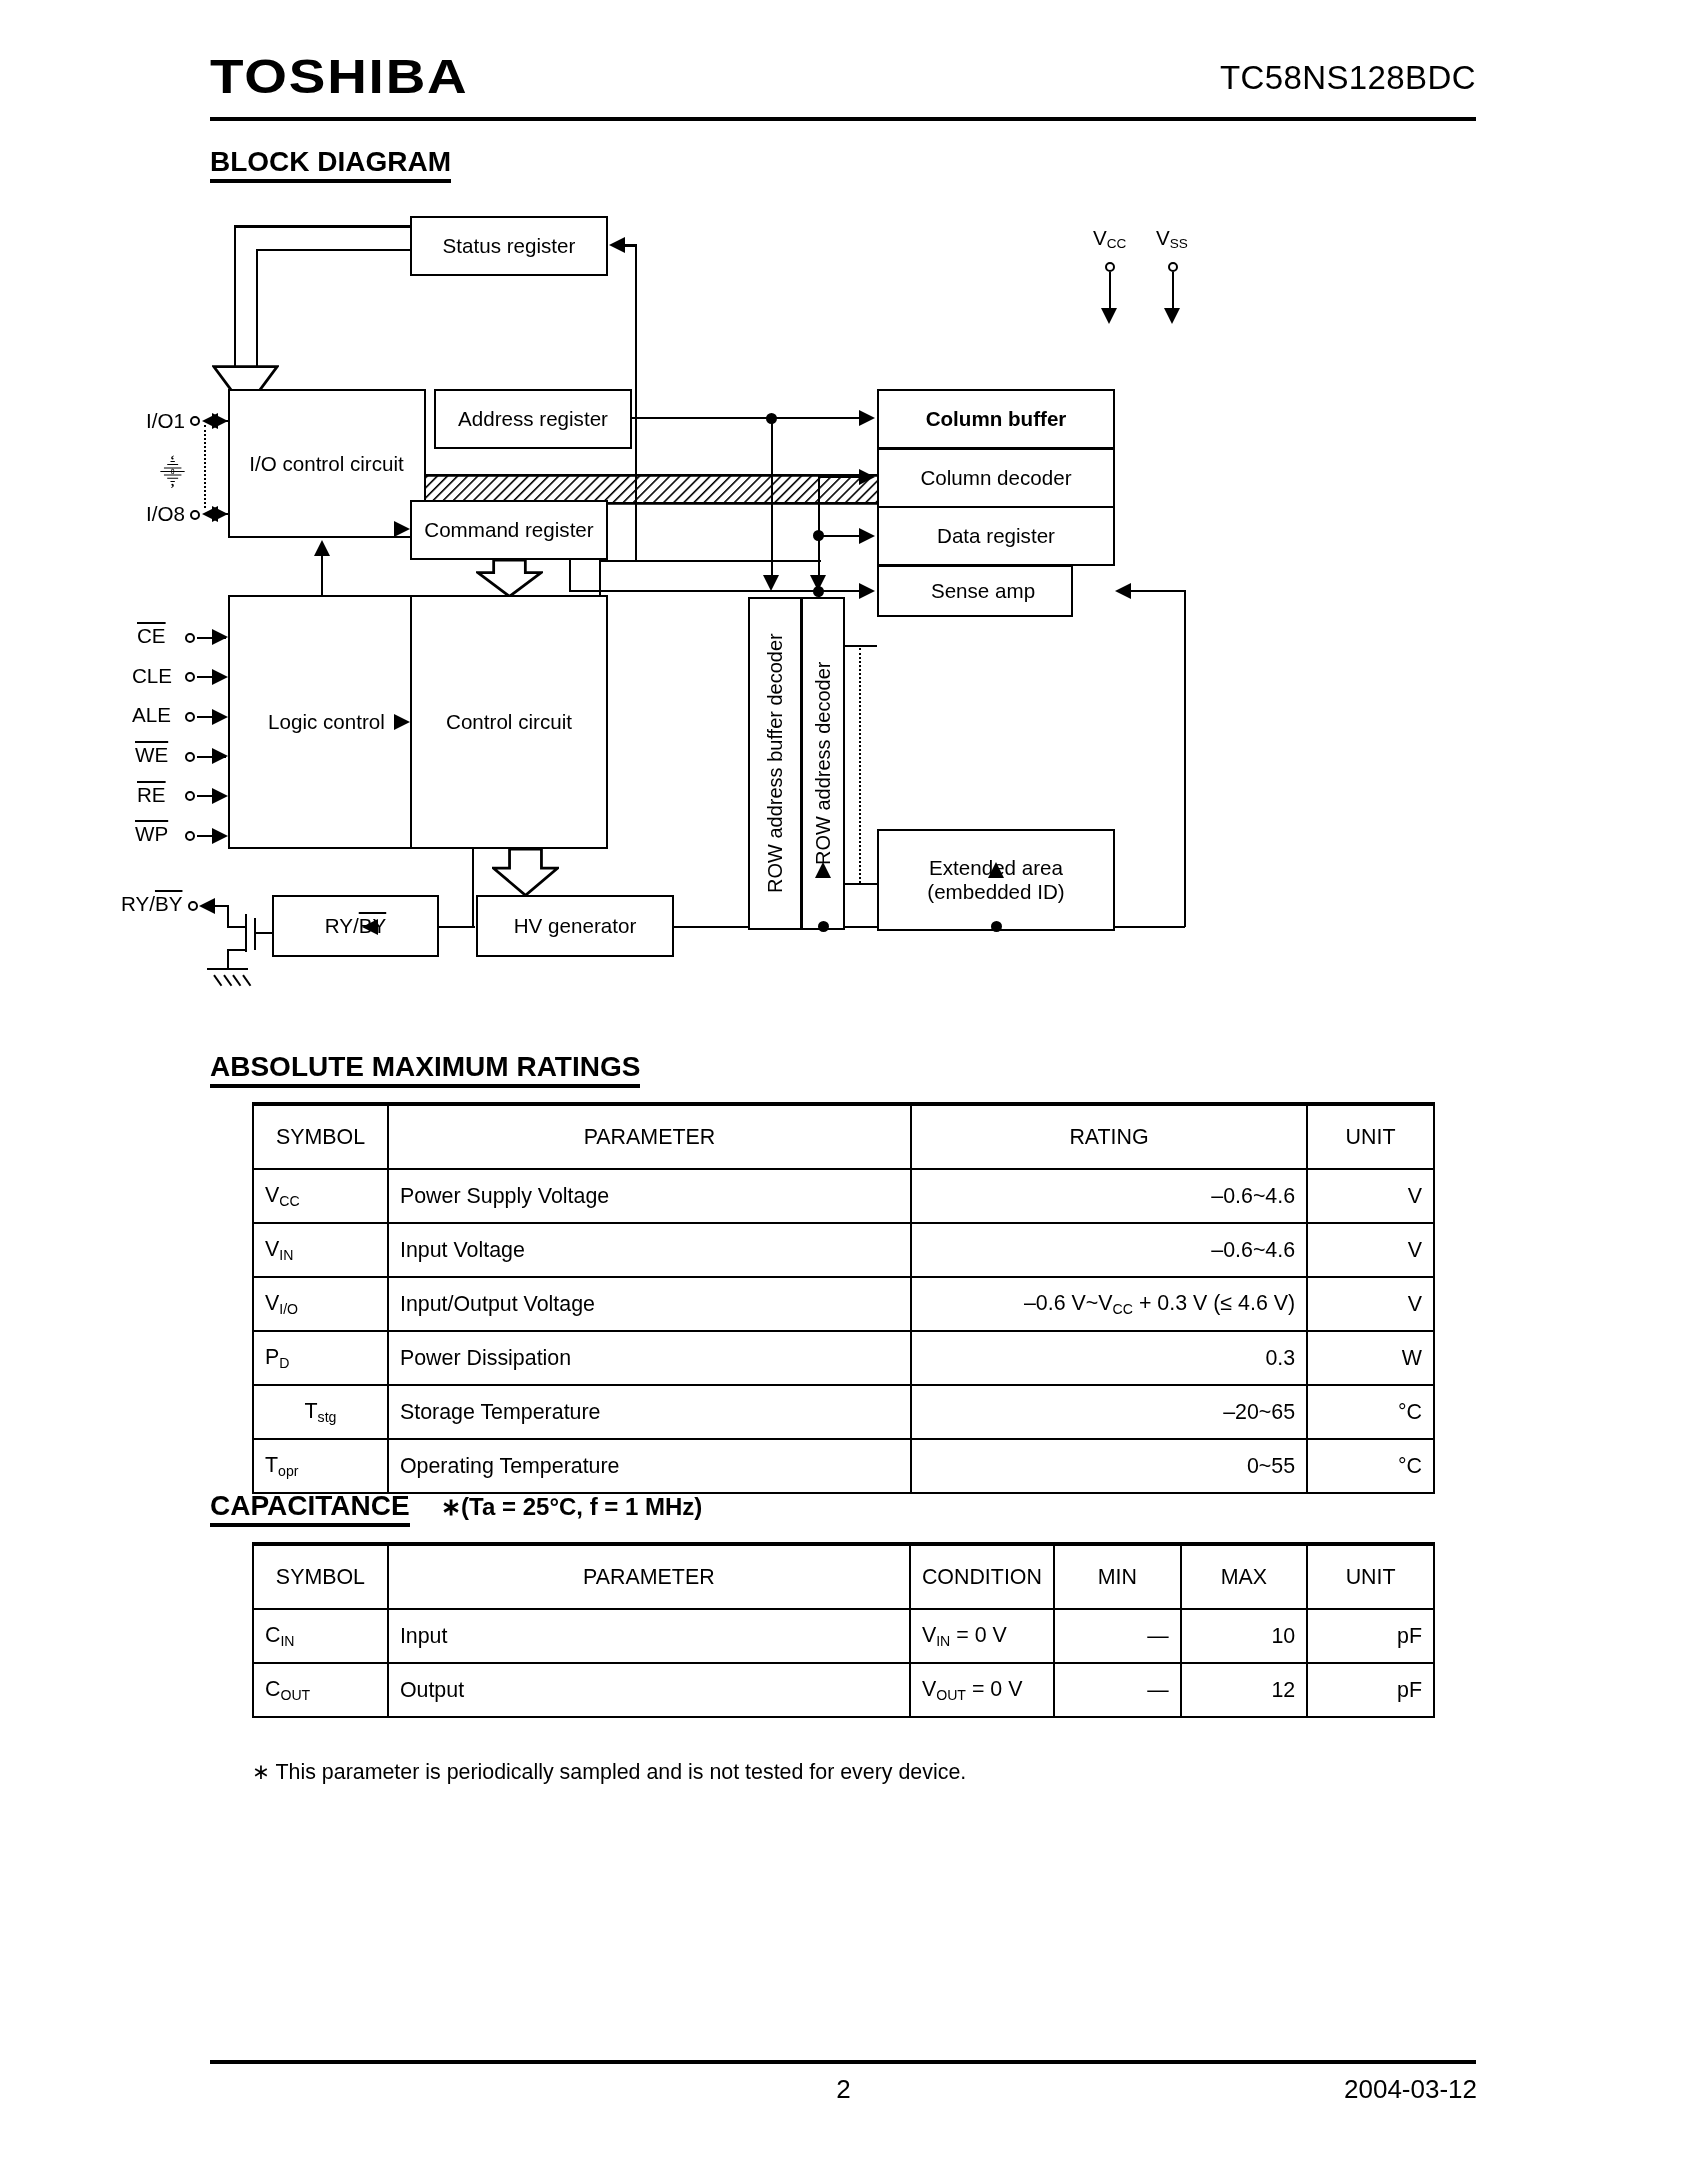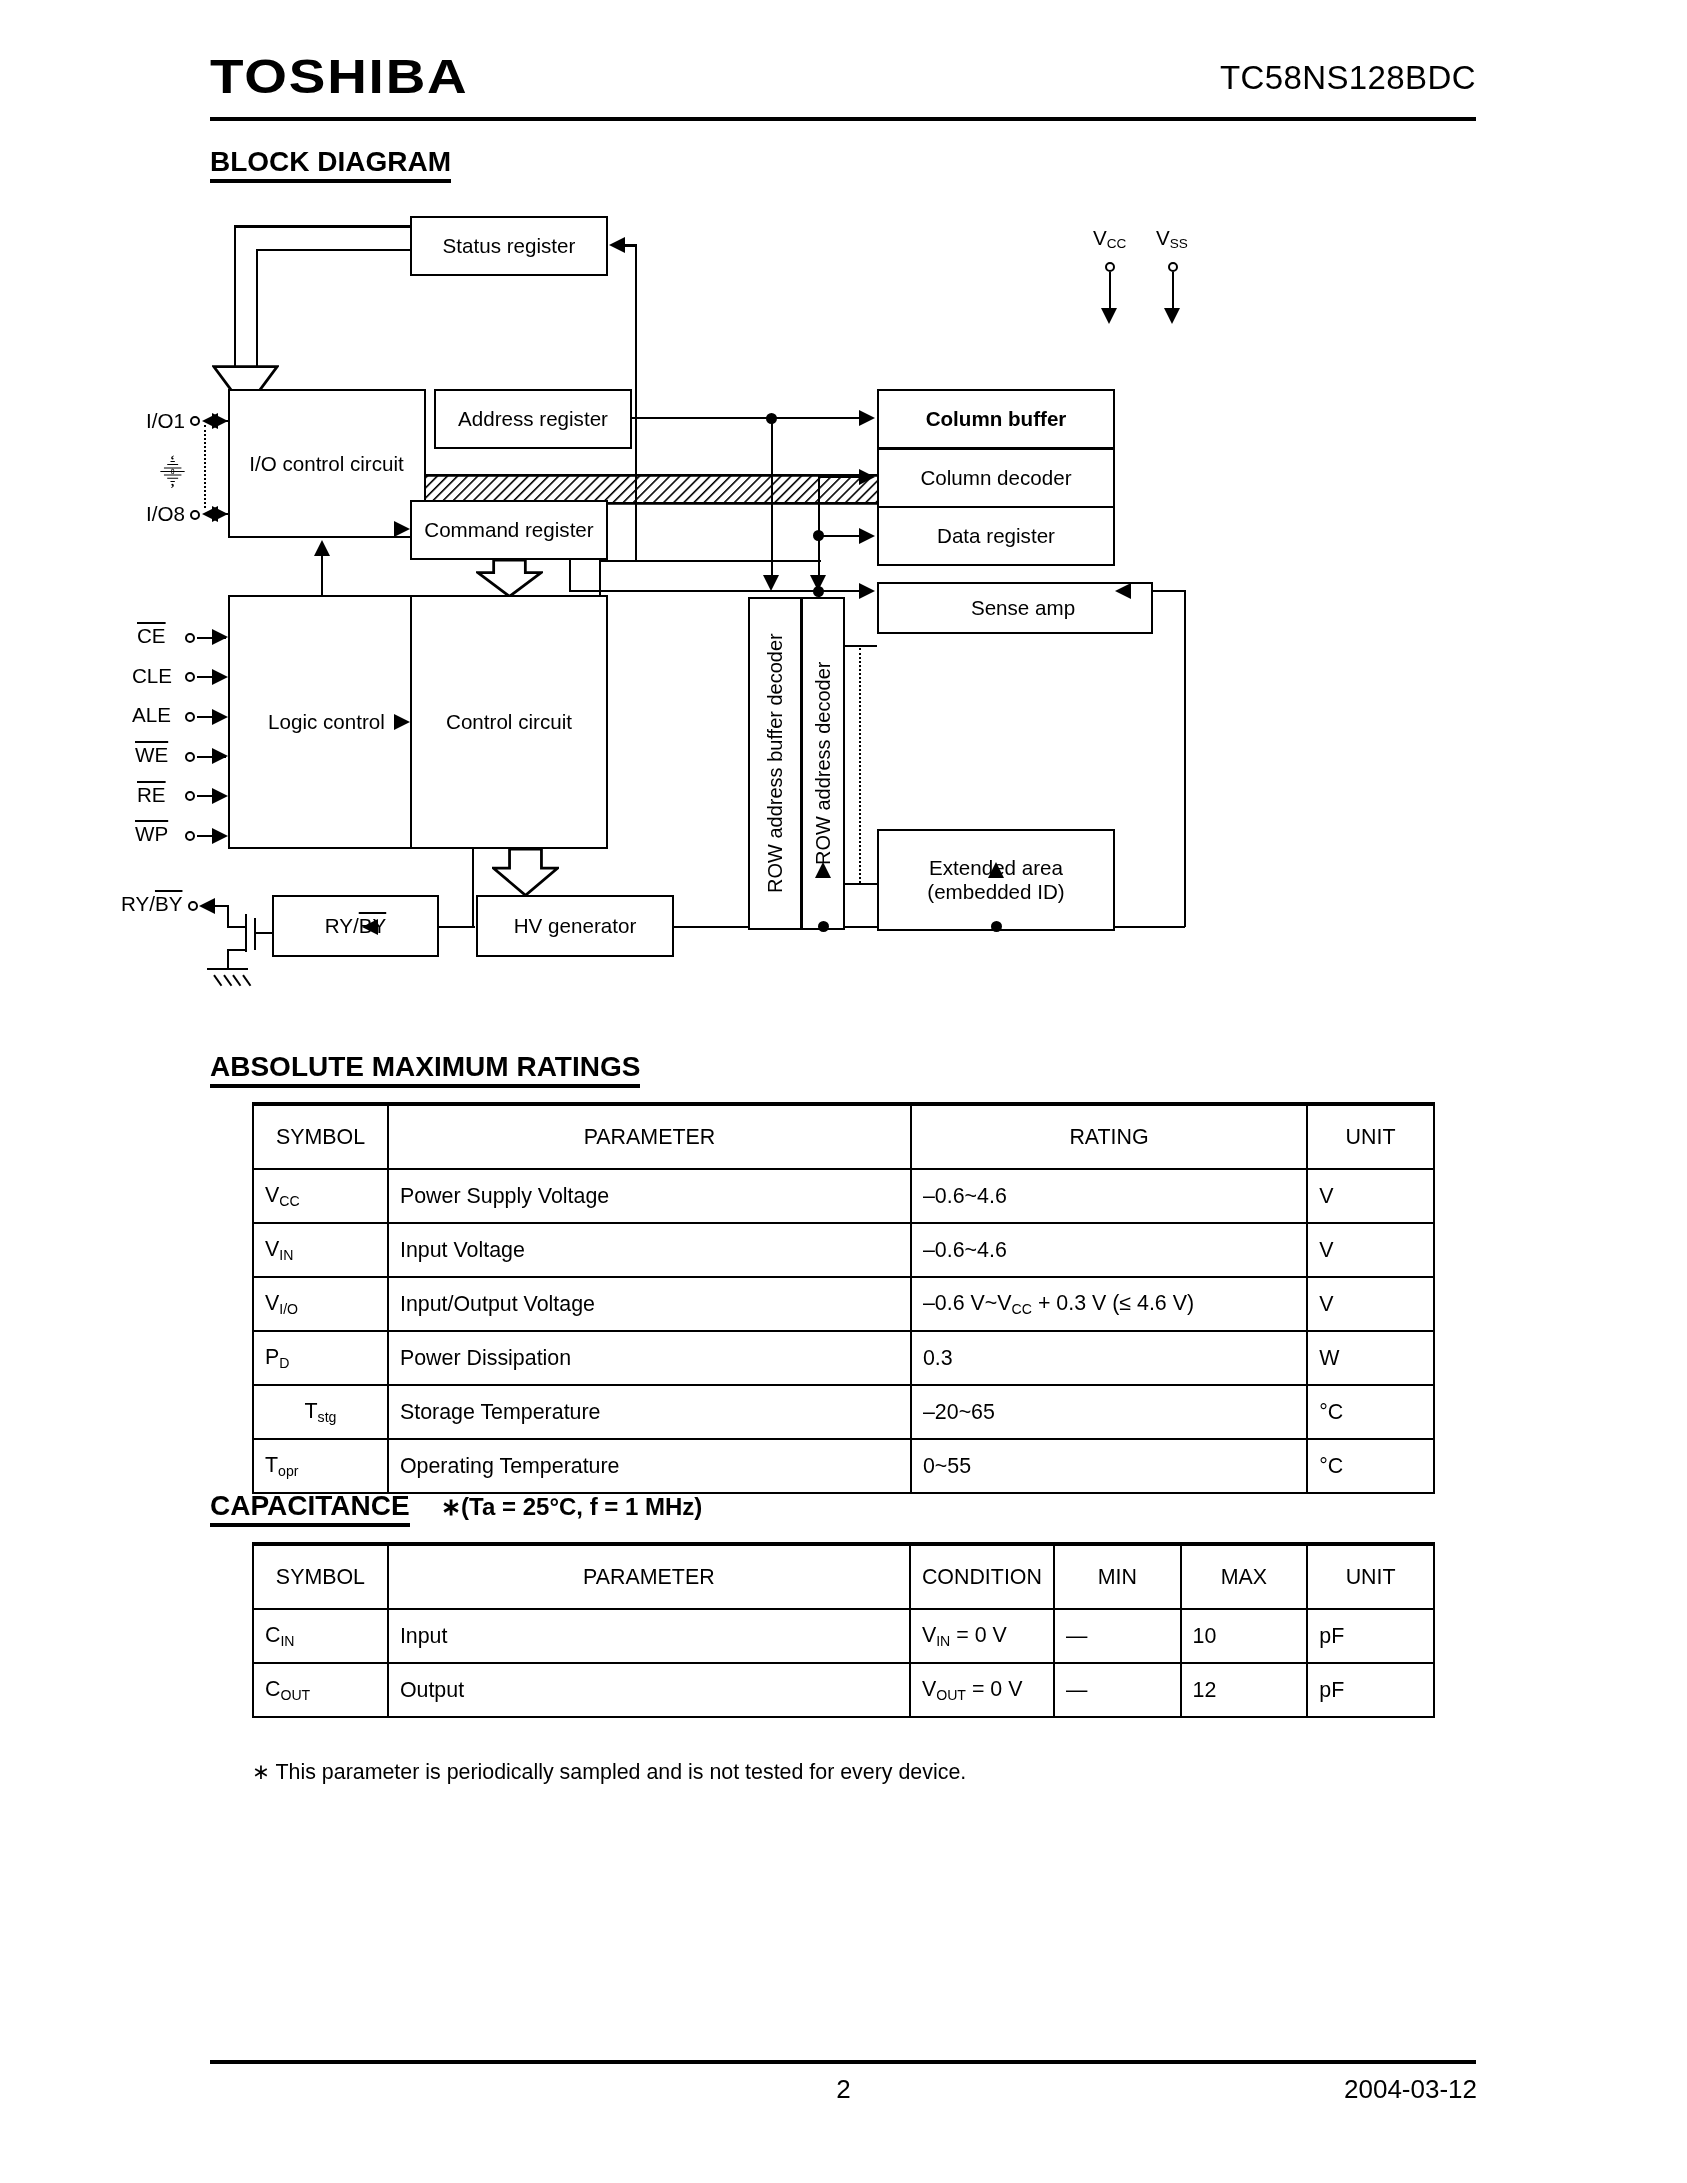--- a/index.html
+++ b/index.html
@@ -37,21 +37,21 @@
   .ahU{position:absolute;width:0;height:0;border-left:8.7px solid transparent;border-right:8.7px solid transparent;border-bottom:16px solid #000;z-index:7;}
 
   
   .hollow{position:absolute;z-index:5;}
 
   
   table.dt{position:absolute;border-collapse:collapse;background:#fff;}
   table.dt td,table.dt th{border:2px solid #000;font-size:21.4px;font-weight:normal;padding:0 11px;}
   table.dt th{text-align:center;}
   .cL{text-align:left;}
-  .cC{text-align:left;}
+  .cC{text-align:right;}
   table.dt .outerT td,table.dt .outerT th{border-top-width:4px;}
   sub{font-size:.66em;vertical-align:-0.25em;}
   .note{position:absolute;font-size:21.4px;}
 
   
   #footrule{position:absolute;left:210px;top:2060px;width:1266px;height:4px;background:#000;}
   #pageno{position:absolute;left:0;top:2074px;width:1687px;text-align:center;font-size:26px;}
   #docdate{position:absolute;right:210px;top:2074px;font-size:26px;}
 </style>
 </head>
@@ -235,21 +235,21 @@
 
   <div class="box" style="left:667px;top:151px;width:238px;height:60px;font-weight:bold;">
       <span>Column buffer</span>
     </div>
   <div class="box" style="left:667px;top:210px;width:238px;height:60px;">
       <span>Column decoder</span>
     </div>
   <div class="box" style="left:667px;top:268px;width:238px;height:60px;">
       <span>Data register</span>
     </div>
-  <div class="box" style="left:667px;top:344px;width:276px;height:52px;padding-left:16px;">
+  <div class="box" style="left:667px;top:327px;width:196px;height:52px;padding-left:16px;">
       <span>Sense amp</span>
     </div>
   <div class="box" style="left:667px;top:591px;width:238px;height:102px;flex-direction:column;text-align:right;">
     <span>Extended area</span>
     <span>(embedded ID)</span>
   </div>
 
   <div class="ln lnh" style="left:399px;top:179px;width:254px;"></div>
   <div class="ahR" style="left:649px;top:172px;"></div>
   <div class="dot" style="left:556px;top:175px;"></div>

